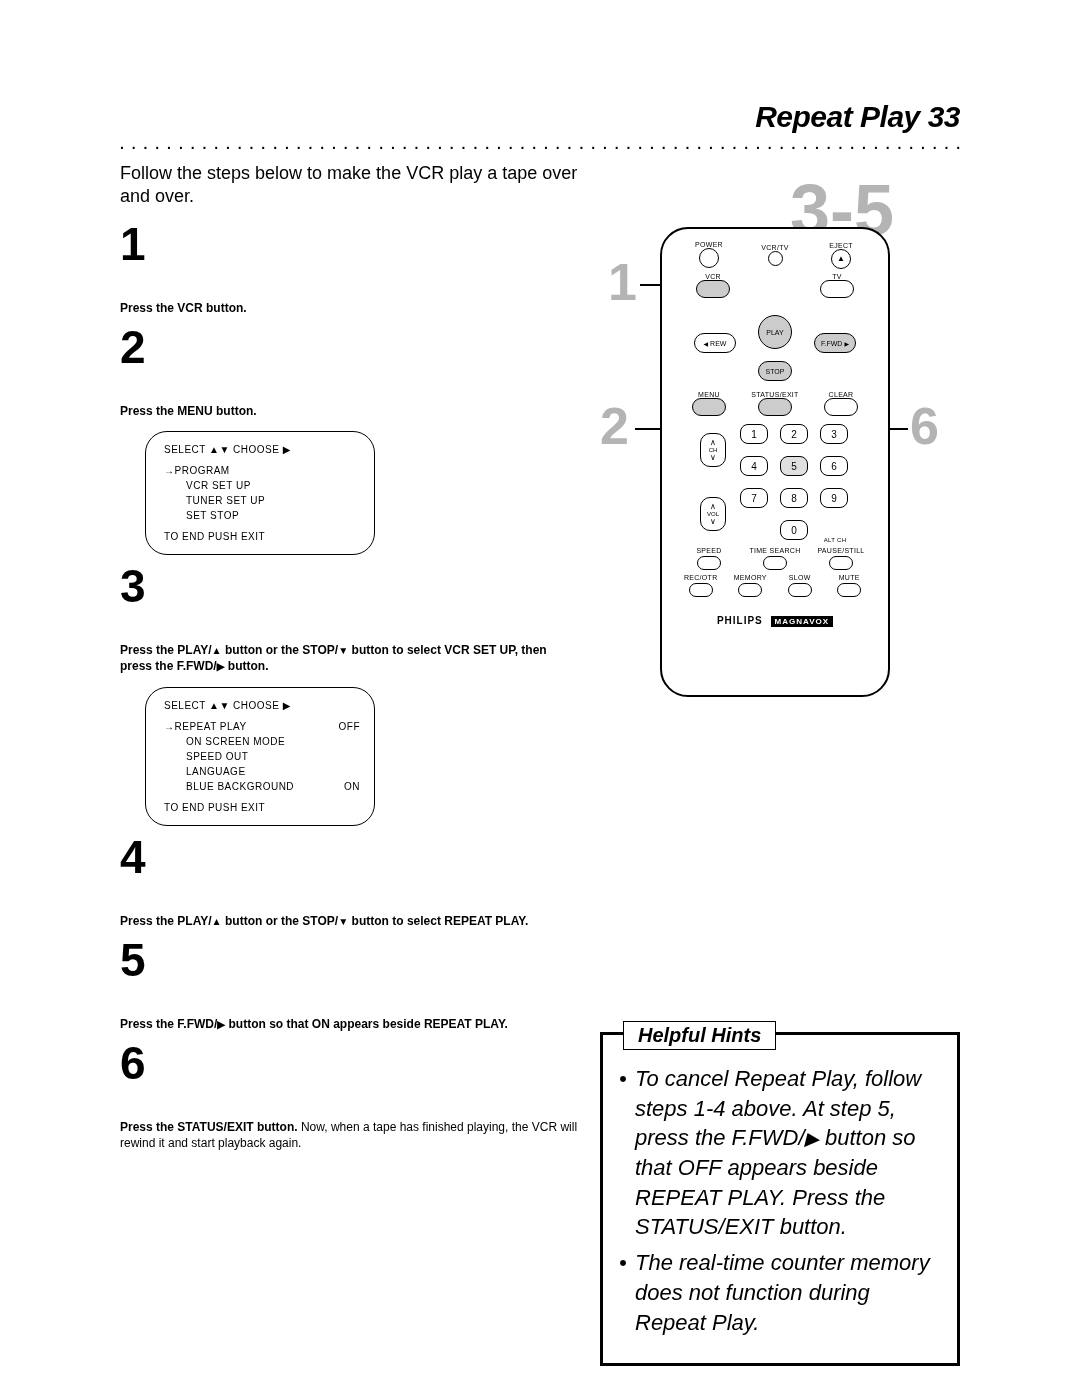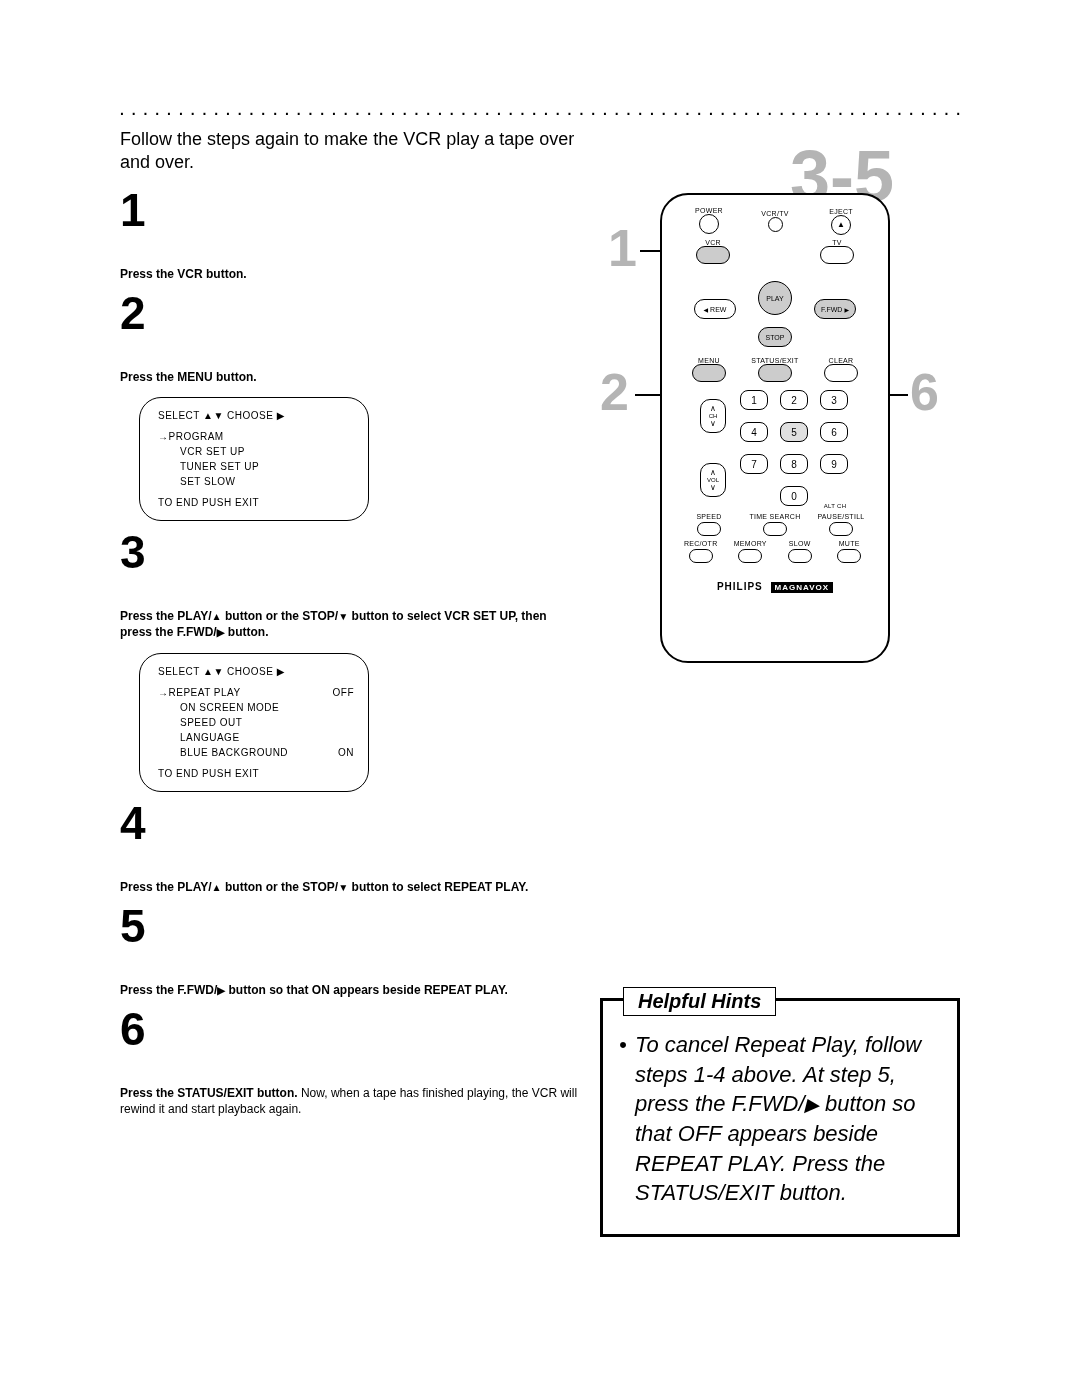--- a/index.html
+++ b/index.html
@@ -56,21 +56,21 @@
     margin-top: 8px;
     margin-bottom: 2px;
   }
   .step { font-size: 12px; line-height: 1.35; margin-top: 33px; }
   .step b { font-weight: bold; }
   .osd {
     border: 1px solid #000;
     border-radius: 22px;
     width: 230px;
     padding: 10px 14px 10px 18px;
-    margin: 12px 0 6px 19px;
+    margin: 12px 0 6px 25px;
     font-size: 10px;
     letter-spacing: 0.5px;
     line-height: 1.5;
   }
   .osd .row1 { margin-bottom: 6px; }
   .osd .indent { padding-left: 22px; }
   .osd .flexrow { display:flex; justify-content:space-between; }
   .osd .end { margin-top:6px; }
   
   .remote {
@@ -161,39 +161,43 @@
   }
   .hints ul { list-style:none; font-style:italic; font-size:22px; line-height:1.35; }
   .hints li { padding-left:16px; position:relative; margin-bottom:6px;}
   .hints li::before { content:"•"; position:absolute; left:0; top:0; }
   .tri { display:inline-block; font-size:0.85em; vertical-align:baseline; }
 </style>
 </head>
 <body>
 
 <div class="page">
+  <div class="header">
+    <span>Repeat Play</span>
+    <span class="pagenum">33</span>
+  </div>
   <div class="dotrow">. . . . . . . . . . . . . . . . . . . . . . . . . . . . . . . . . . . . . . . . . . . . . . . . . . . . . . . . . . . . . . . . . . . . . . . . . . . . . . . . . . . . . . . . . . . . . . . . . . . . .</div>
 
   <div class="cols">
 
     <div class="leftcol">
-      <div class="intro">Follow the steps again to make the VCR play a tape over and over.</div>
+      <div class="intro">Follow the steps below to make the VCR play a tape over and over.</div>
 
       <div class="bignum">1</div>
       <div class="step"><b>Press the VCR button.</b></div>
 
       <div class="bignum">2</div>
       <div class="step"><b>Press the MENU button.</b></div>
 
       <div class="osd">
         <div class="row1">SELECT ▲▼ CHOOSE ▶</div>
         <div>→PROGRAM</div>
         <div class="indent">VCR SET UP</div>
         <div class="indent">TUNER SET UP</div>
-        <div class="indent">SET SLOW</div>
+        <div class="indent">SET STOP</div>
         <div class="end">TO END PUSH EXIT</div>
       </div>
 
       <div class="bignum">3</div>
       <div class="step">
         <b>
           <span>Press the PLAY/</span><span class="tri">▲</span><span> button or the STOP/</span><span class="tri">▼</span><span> button to select VCR SET UP, then press the F.FWD/</span><span class="tri">▶</span><span> button.</span>
         </b>
       </div>
 
@@ -339,17 +343,18 @@
           <span class="box">MAGNAVOX</span>
         </div>
       </div>
 
       <div class="hints">
         <span class="title">Helpful Hints</span>
         <ul>
           <li>
             <span>To cancel Repeat Play, follow steps 1-4 above. At step 5, press the F.FWD/</span><span class="tri">▶</span><span> button so that OFF appears beside REPEAT PLAY. Press the STATUS/EXIT button.</span>
           </li>
+          <li>The real-time counter memory does not function during Repeat Play.</li>
         </ul>
       </div>
     </div>
   </div>
 </div>
 
 </body></html>

